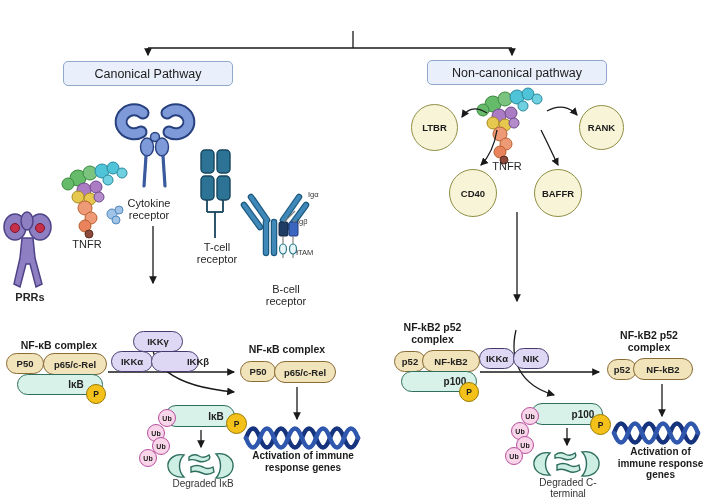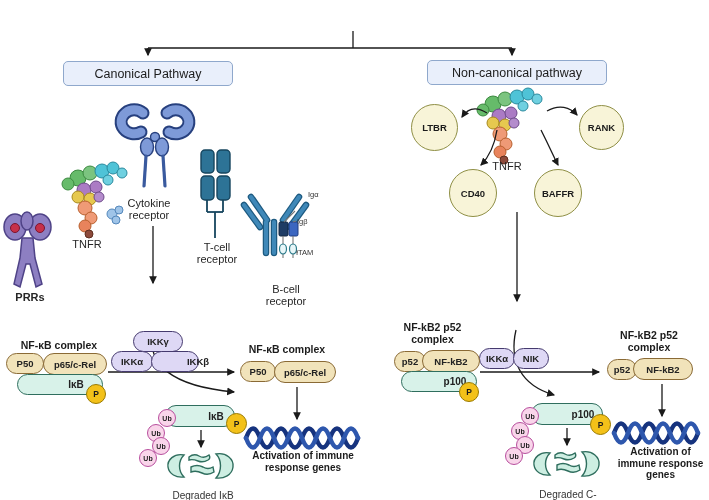--- a/index.html
+++ b/index.html
@@ -24,21 +24,21 @@
   .ubcirc{width:18px;height:18px;border-radius:50%;background:var(--ubiquitin-fill,#f9d5ea);
           border:1.4px solid var(--ubiquitin-border,#b84f9e);display:flex;align-items:center;
           justify-content:center;font-size:7px;font-weight:700;z-index:3;}
   .reccirc{border-radius:50%;background:var(--receptor-circle-fill,#f8f4d8);
            border:1.6px solid var(--receptor-circle-border,#8f8f45);display:flex;align-items:center;
            justify-content:center;font-size:9.5px;font-weight:600;}
   .lbl{text-align:center;font-size:11px;line-height:1.12;color:#262626;}
   .lbl-b{font-weight:700;}
   .clbl{text-align:center;font-size:10.5px;font-weight:700;line-height:1.1;}
   .act{text-align:center;font-size:10px;font-weight:700;line-height:1.15;}
-  .deg{text-align:center;font-size:10px;color:#333;line-height:1.1;margin-top:12px;}
+  .deg{text-align:center;font-size:10px;color:#333;line-height:1.1;}
   .lbl-s{font-size:7.5px;color:#333;text-align:left;}
 </style>
 </head>
 <body>
 
 <div id="canvas">
 
   <svg id="art" width="709" height="500" viewBox="0 0 709 500">
     <defs>
       <marker id="arr" viewBox="0 0 8 8" refX="6" refY="4" markerWidth="7" markerHeight="7" orient="auto">

